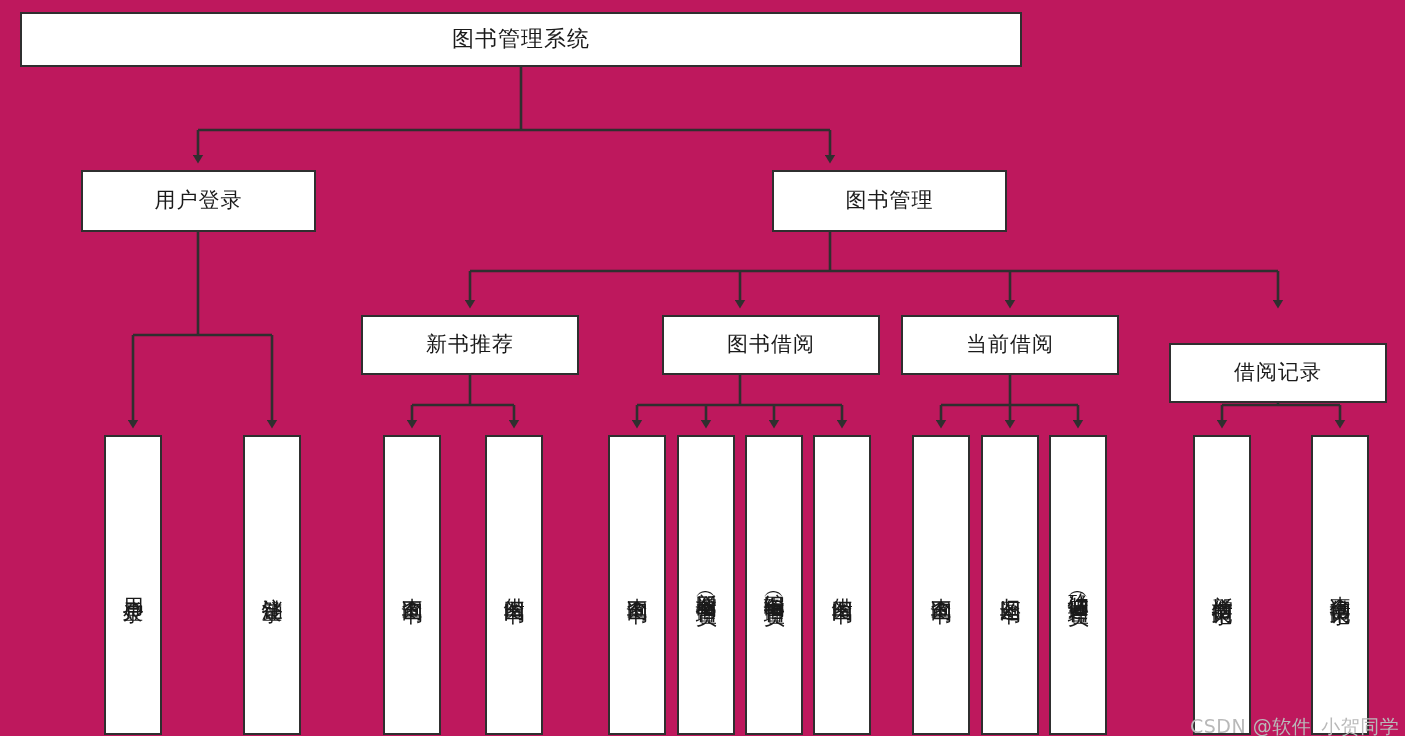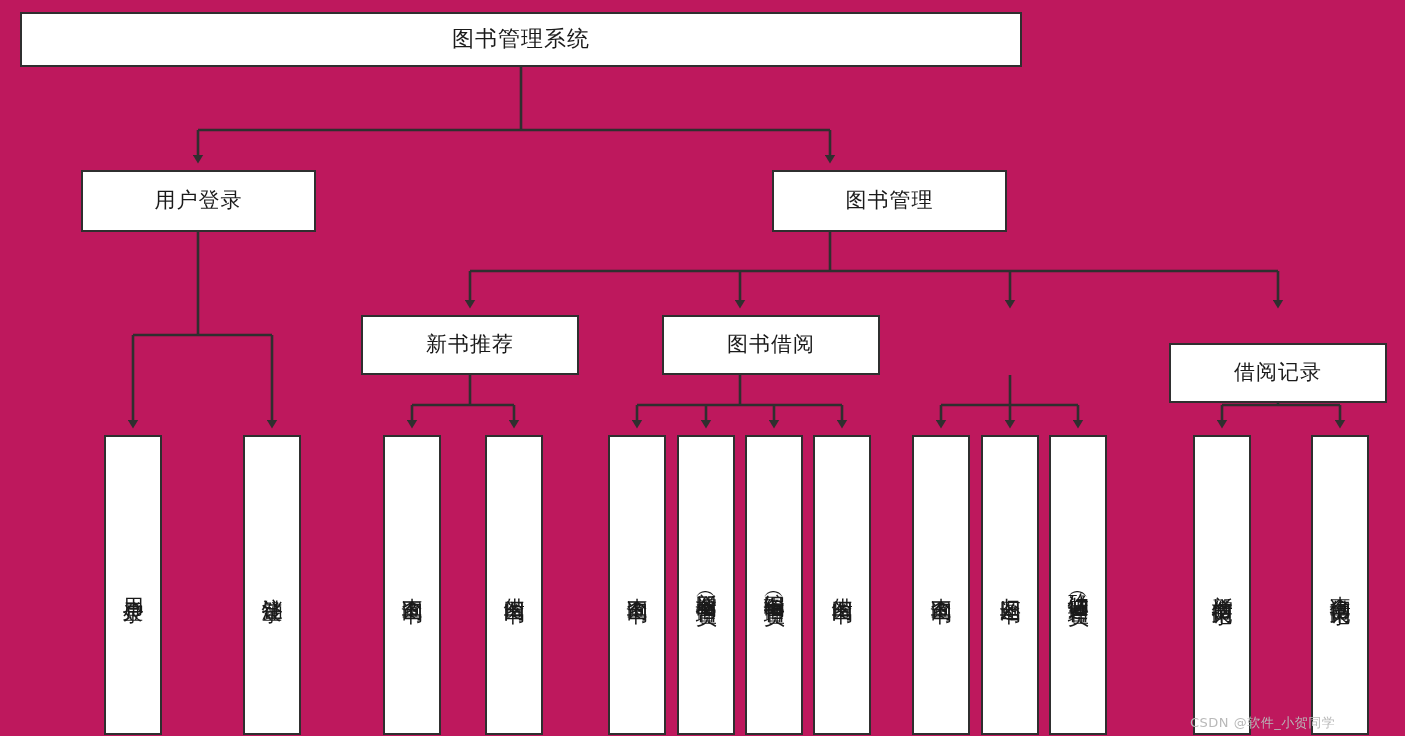--- a/index.html
+++ b/index.html
@@ -53,21 +53,21 @@
     line-height: 1.25;
     padding: 4px 0;
   }
   .node.v .vtxt {
     writing-mode: vertical-rl;
     text-orientation: upright;
     display: block;
   }
   .watermark {
     position: absolute;
-    font-size: 13px;
+    font-size: 19px;
     color: #b9b9b9;
     letter-spacing: 0.5px;
     white-space: nowrap;
     font-family: "DejaVu Sans", "Liberation Sans", sans-serif;
     text-align: right;
   }
 </style>
 </head>
 <body>
 
@@ -133,20 +133,23 @@
   <div class="node h" style="left:752px; top:170px; width:235px; height:62px;margin-left:20px;">
     <span>图书管理</span>
   </div>
 
   <div class="node h" style="left:361px; top:315px; width:218px; height:60px;text-align:center;">
     <span>新书推荐</span>
   </div>
   <div class="node h" style="left:631px; top:315px; width:218px; height:60px;margin-left:31px;">
     <span>图书借阅</span>
   </div>
+  <div class="node h" style="left:901px; top:315px; width:218px; height:60px;">
+    <span>当前借阅</span>
+  </div>
   <div class="node h" style="left:1169px; top:315px; width:218px; height:60px;margin-top:28px;">
     <span>借阅记录</span>
   </div>
 
   <div class="node v" style="left:104px; top:435px; width:58px; height:300px;">
     <span class="vtxt">用户登录</span>
   </div>
   <div class="node v" style="left:243px; top:435px; width:58px; height:300px;">
     <span class="vtxt">注销登录</span>
   </div>

